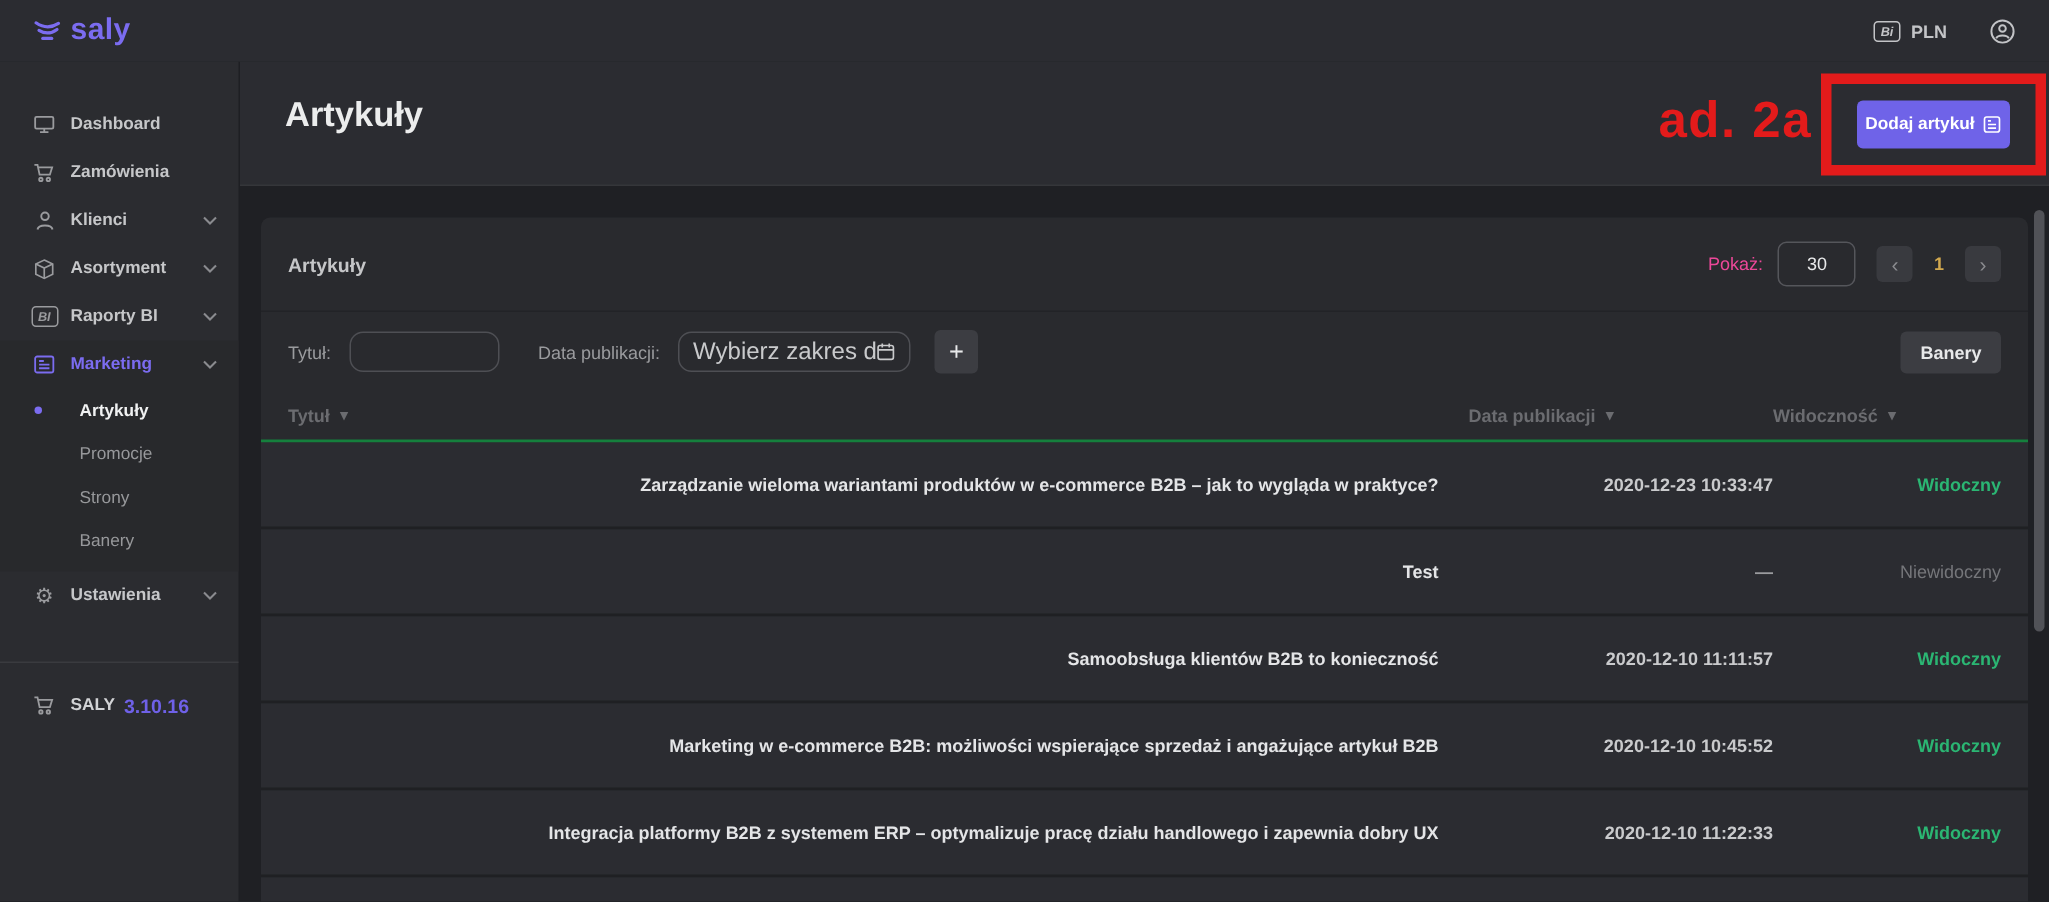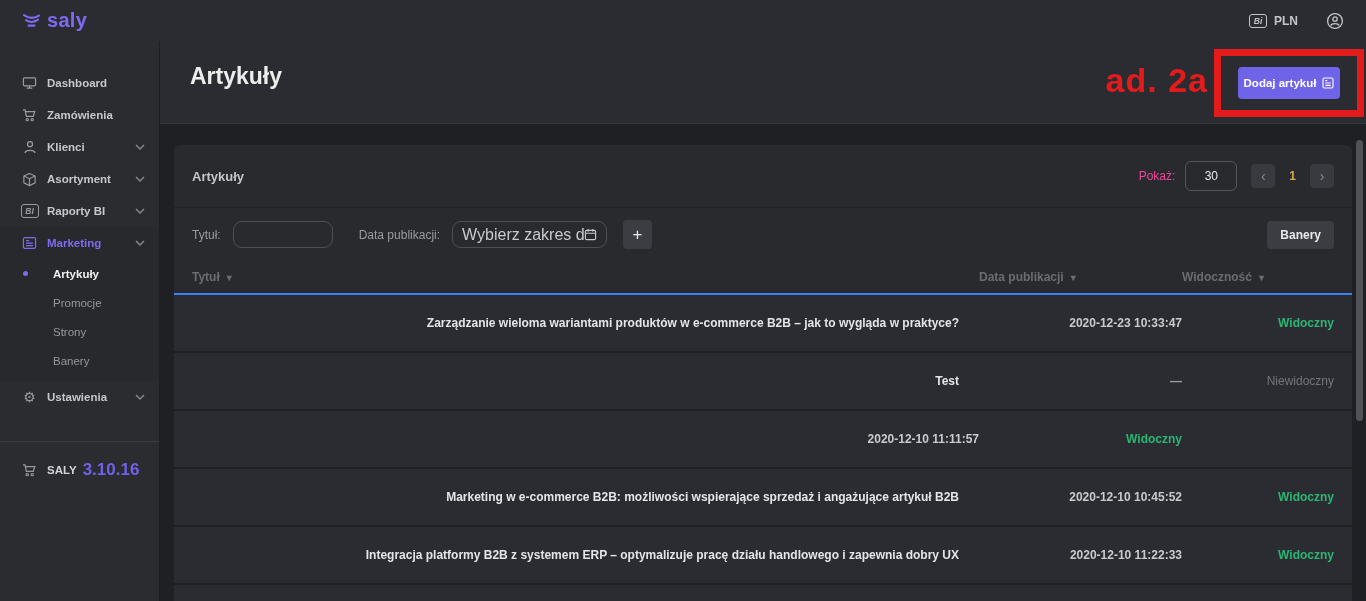--- a/index.html
+++ b/index.html
@@ -35,21 +35,21 @@
   .nav-item.active-parent .boxicon { color:#7b6cf0; border-color:#7b6cf0; }
   .sub-item { height:29px; display:flex; align-items:center; padding-left:53px;
               position:relative; cursor:pointer; }
   .sub-label { font-size:11.5px; color:#97989b; }
   .sub-item.active .sub-label { color:#f0f1f2; font-weight:bold; }
   .dot { position:absolute; left:23px; top:12px; width:5px; height:5px;
          border-radius:50%; background:#7b6cf0; }
   .side-sep { border-top:1px solid #3a3b3f; margin-top:28px; }
   .side-footer { display:flex; align-items:center; padding:0 14px 0 21px; height:32px; margin-top:12px; }
   .app-name { margin-left:9px; font-size:11.5px; font-weight:bold; color:#d2d3d5; }
-  .app-version { margin-left:6px; font-size:17px; font-weight:bold; color:#6f61e8; }
+  .app-version { margin-left:6px; font-size:13px; font-weight:bold; color:#6f61e8; }
 
   
   .title-band { height:83px; background:#2b2c31; border-bottom:1px solid #35363a;
                 position:relative; display:flex; align-items:center; padding:0 0 12px 30px; }
   .page-title { color:#eceded; font-size:23px; font-weight:bold; }
   .annotation { position:absolute; right:158px; top:20px; color:#e31b1b;
                 font-size:34px; font-weight:bold; letter-spacing:1px; }
   .red-box { position:absolute; right:2px; top:8px; width:150px; height:68px;
              border:7px solid #e31b1b; display:flex; align-items:center; justify-content:center; }
   .add-btn { background:#6f63e8; border:none; border-radius:4px; height:32px; width:102px;
@@ -85,21 +85,21 @@
   .cal { color:#c9cacc; display:inline-flex; }
   .plus-btn { width:29px; height:29px; margin-left:16px; background:#3c3d42; border:none;
               border-radius:4px; color:#e8e9ea; font-size:17px; line-height:1; cursor:pointer;
               display:inline-flex; align-items:center; justify-content:center; font-family:inherit; }
   .filter-btn { margin-left:auto; height:28px; padding:0 13px; background:#3c3d42; border:none;
                 border-radius:4px; color:#e8e9ea; font-size:12px; font-weight:bold;
                 cursor:pointer; font-family:inherit; }
   .f-label.second { margin-left:26px; }
 
   .thead { height:34px; display:grid; grid-template-columns:minmax(0,1fr) 203px 152px;
-           align-items:center; padding:0 18px; border-bottom:2px solid #3b82f6;text-align:center; }
+           align-items:center; padding:0 18px; border-bottom:2px solid #15803d;text-align:center; }
   .th { color:#6b6c70; font-size:12px; font-weight:bold; display:flex; align-items:center;
         gap:7px; cursor:pointer; }
   .sort { font-size:10px; color:#6b6c70; }
 
   .row { height:58px; background:#2b2c31; display:grid;
          grid-template-columns:minmax(0,1fr) 203px 152px; align-items:center;
          padding:0 18px; border-bottom:2px solid #1f2023; cursor:pointer;text-align:right; }
   .cell-title { color:#e4e5e7; font-size:12px; font-weight:bold; padding-right:20px;
                 white-space:nowrap; overflow:hidden; }
   .cell-date { color:#c9cacc; font-size:12px; font-weight:bold; }
@@ -325,20 +325,21 @@
           <span class="cell-title">Zarządzanie wieloma wariantami produktów w e-commerce B2B – jak to wygląda w praktyce?</span>
           <span class="cell-date">2020-12-23 10:33:47</span>
           <span class="cell-status">Widoczny</span>
         </div>
         <div class="row hidden-row">
           <span class="cell-title">Test</span>
           <span class="cell-date">—</span>
           <span class="cell-status">Niewidoczny</span>
         </div>
         <div class="row">
+          <span class="cell-title">Samoobsługa klientów B2B to konieczność</span>
           <span class="cell-date">2020-12-10 11:11:57</span>
           <span class="cell-status">Widoczny</span>
         </div>
         <div class="row">
           <span class="cell-title">Marketing w e-commerce B2B: możliwości wspierające sprzedaż i angażujące artykuł B2B</span>
           <span class="cell-date">2020-12-10 10:45:52</span>
           <span class="cell-status">Widoczny</span>
         </div>
         <div class="row">
           <span class="cell-title">Integracja platformy B2B z systemem ERP – optymalizuje pracę działu handlowego i zapewnia dobry UX</span>

